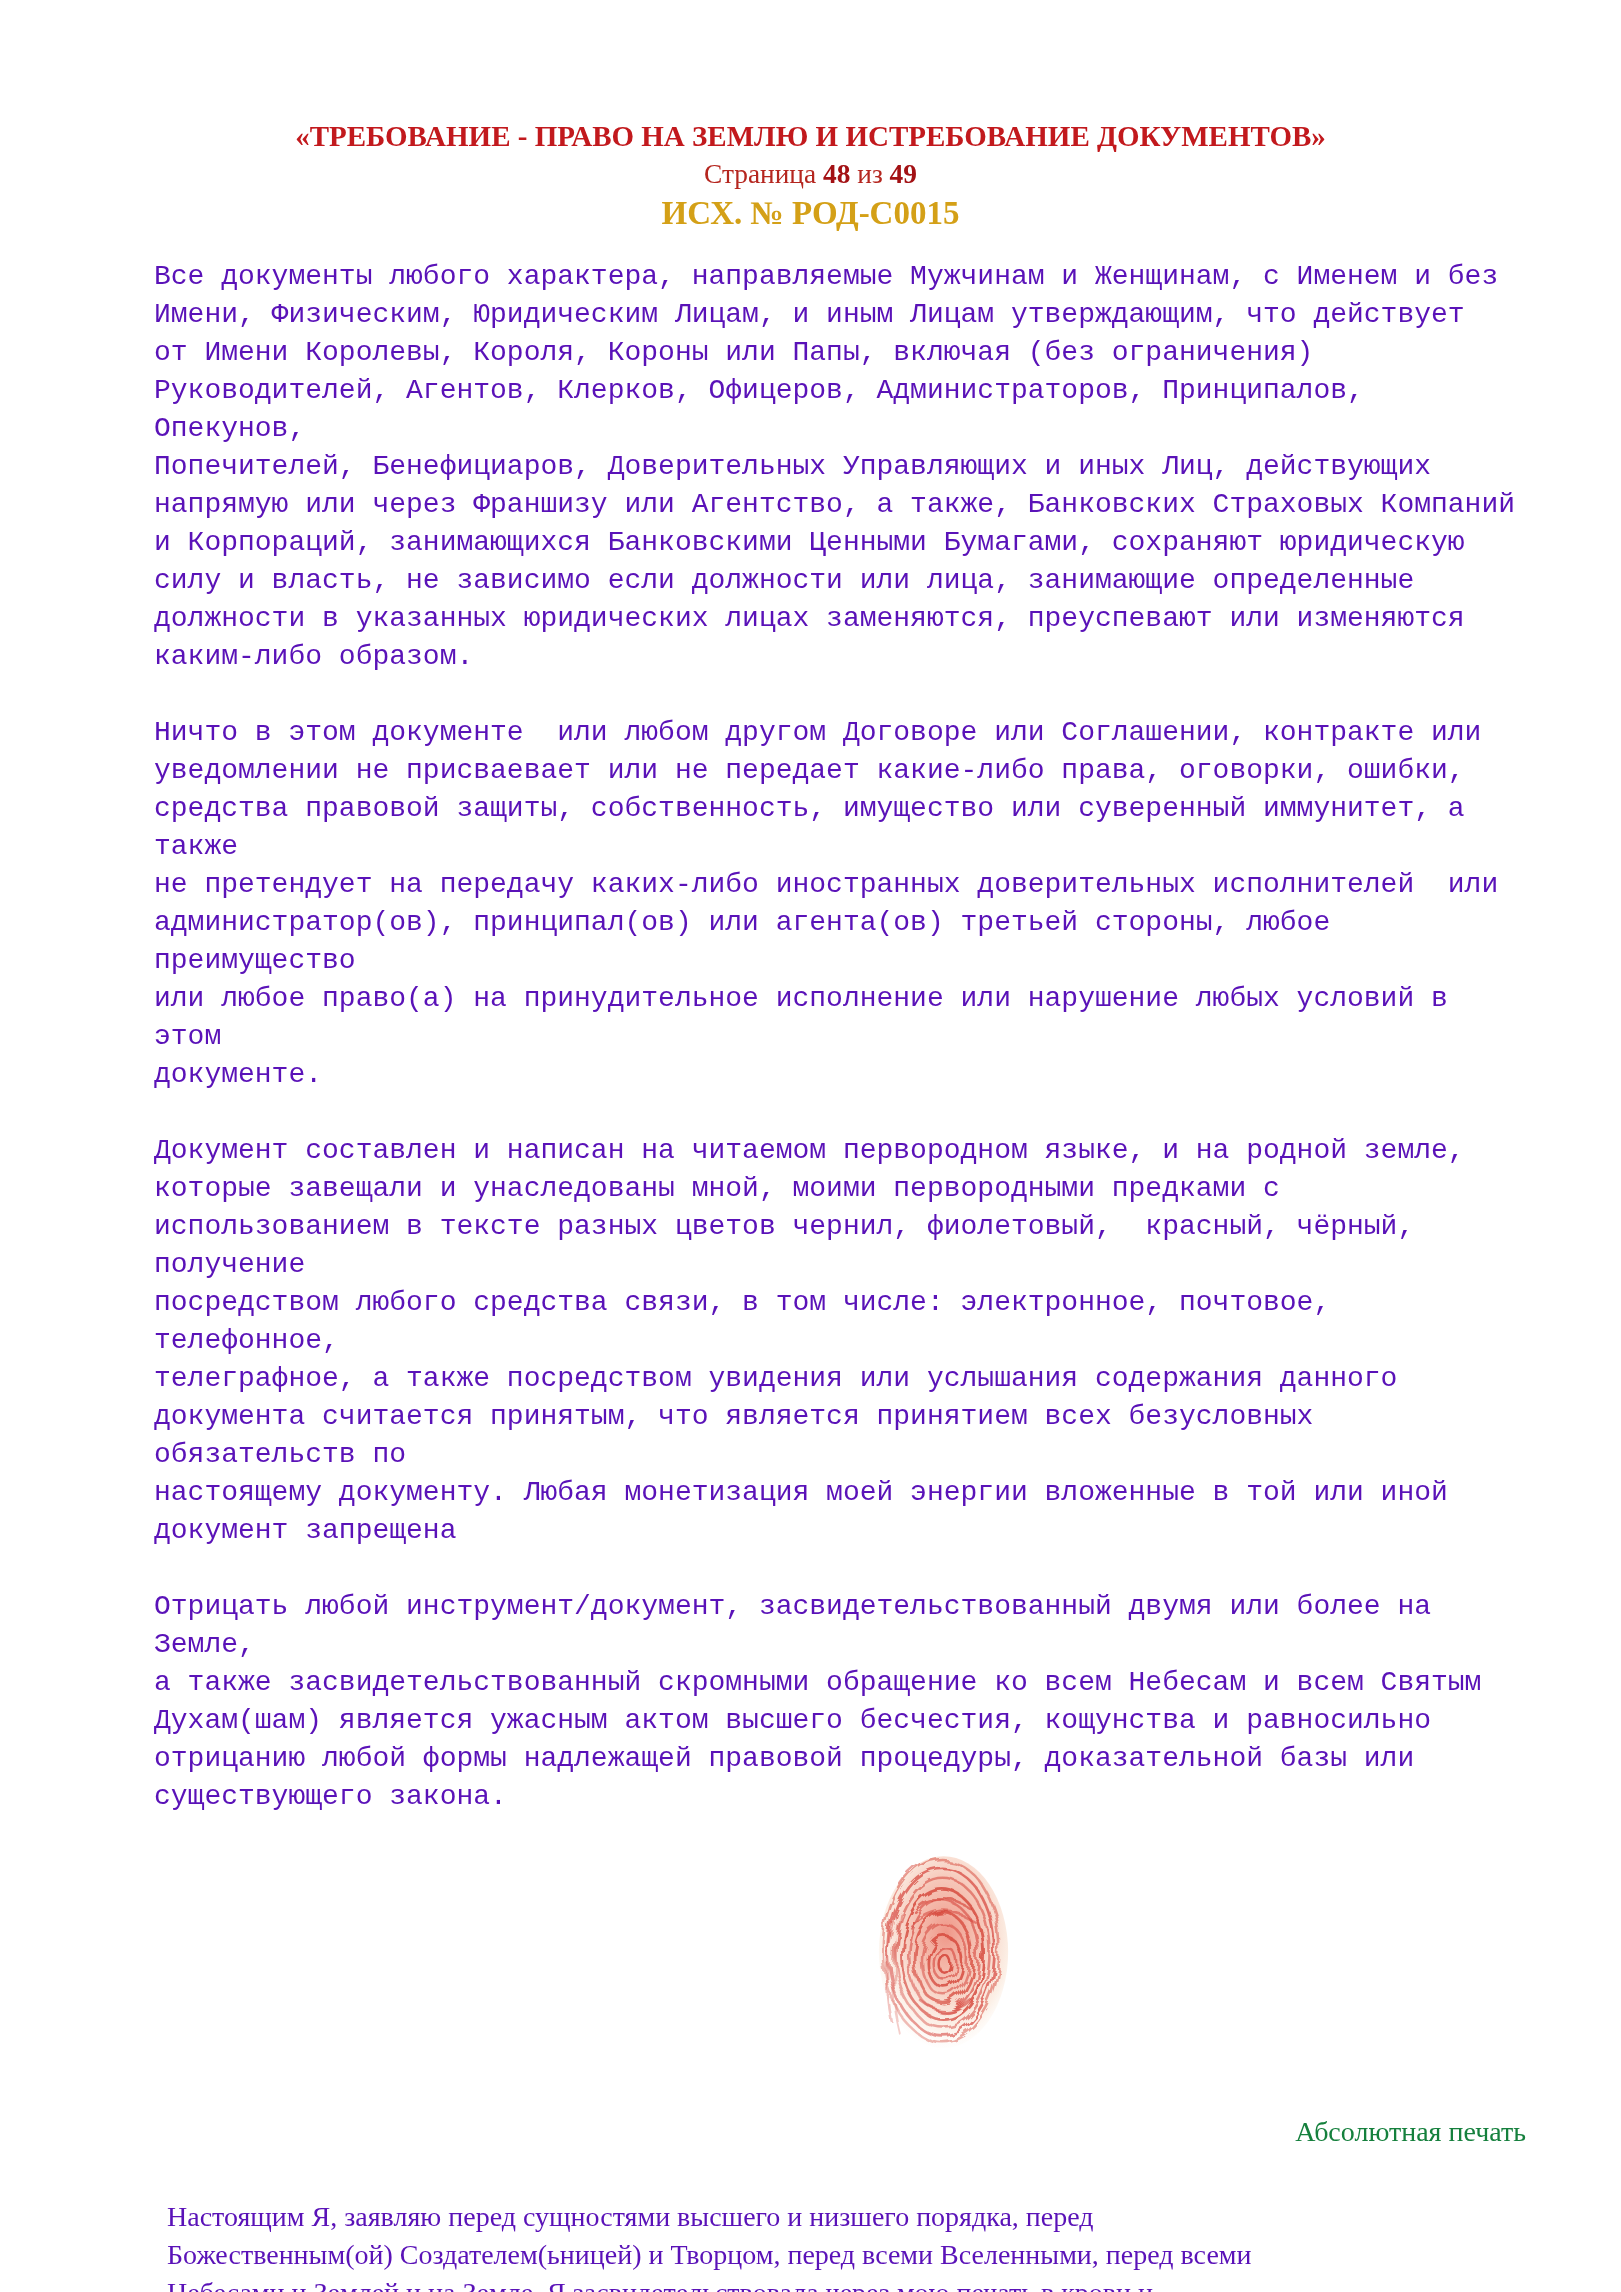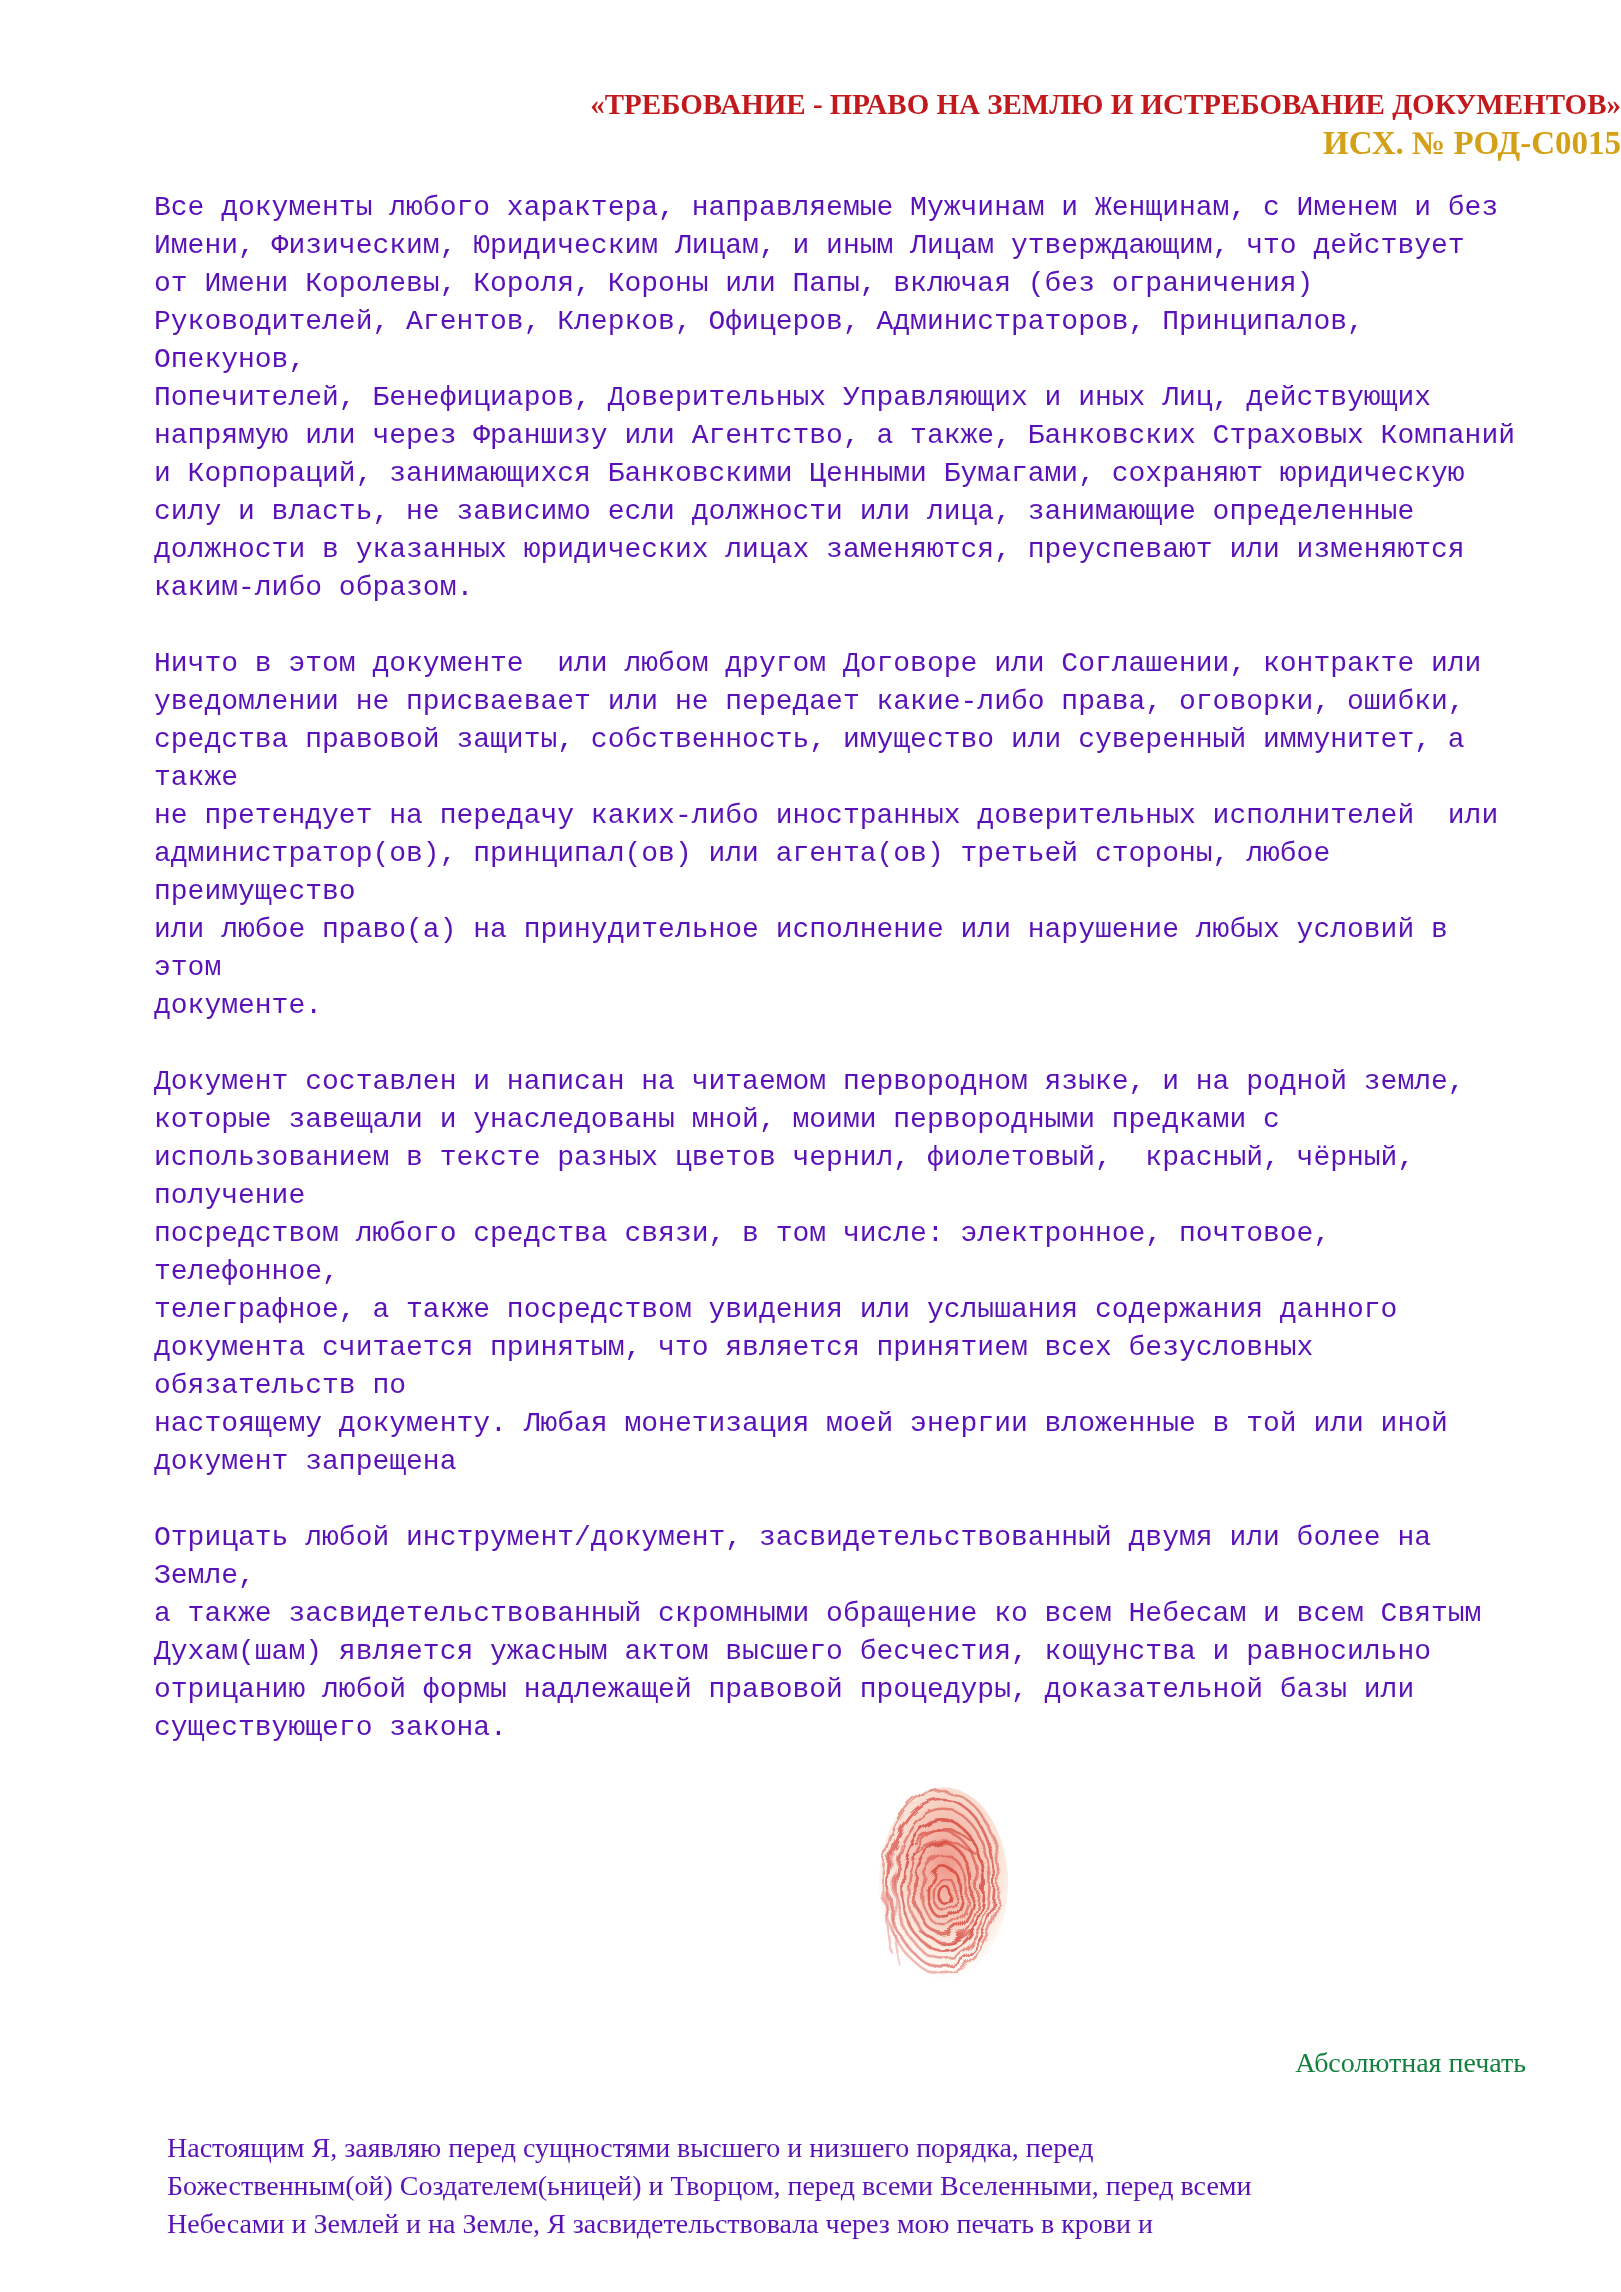--- a/index.html
+++ b/index.html
@@ -9,22 +9,22 @@
   }
   .page {
     position: relative;
     width: 1621px;
     height: 2293px;
     background: #ffffff;
     font-family: "Liberation Serif", "DejaVu Serif", serif;
     overflow: hidden;
   }
   .doc-header {
-    padding-top: 88px;
-    text-align: right;
+    padding-top: 120px;
+    text-align: center;
     line-height: 1.15;
   }
   .doc-title {
     margin: 0;
     font-size: 29px;
     font-weight: bold;
     color: #C2191D;
     letter-spacing: 0px;
   }
   .page-indicator {
@@ -78,20 +78,21 @@
     white-space: pre-wrap;
   }
 </style>
 </head>
 <body>
 
 <div class="page">
 
   <header class="doc-header">
     <h1 class="doc-title">«ТРЕБОВАНИЕ - ПРАВО НА ЗЕМЛЮ И ИСТРЕБОВАНИЕ ДОКУМЕНТОВ»</h1>
+    <div class="page-indicator"><span>Страница </span><span class="page-num">48</span><span> из </span><span class="page-num">49</span></div>
     <div class="doc-number">ИСХ.  № РОД-С0015</div>
   </header>
 
   <main class="doc-body">
     <p class="para">Все документы любого характера, направляемые Мужчинам и Женщинам, с Именем и без
 Имени, Физическим, Юридическим Лицам, и иным Лицам утверждающим, что действует
 от Имени Королевы, Короля, Короны или Папы, включая (без ограничения)
 Руководителей, Агентов, Клерков, Офицеров, Администраторов, Принципалов, Опекунов,
 Попечителей, Бенефициаров, Доверительных Управляющих и иных Лиц, действующих
 напрямую или через Франшизу или Агентство, а также, Банковских Страховых Компаний

